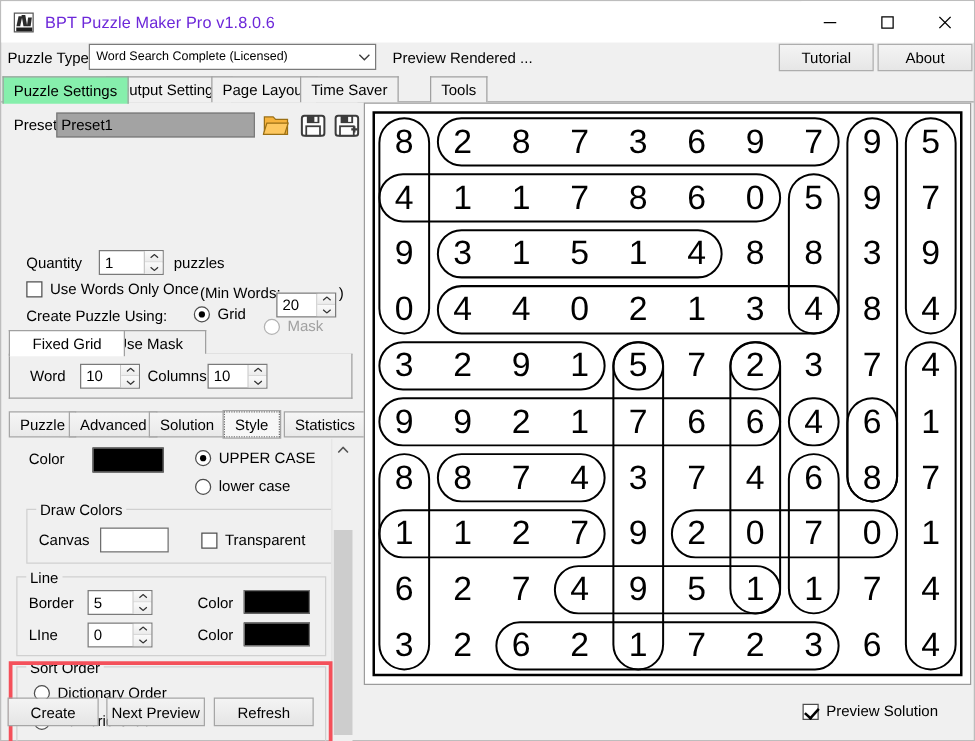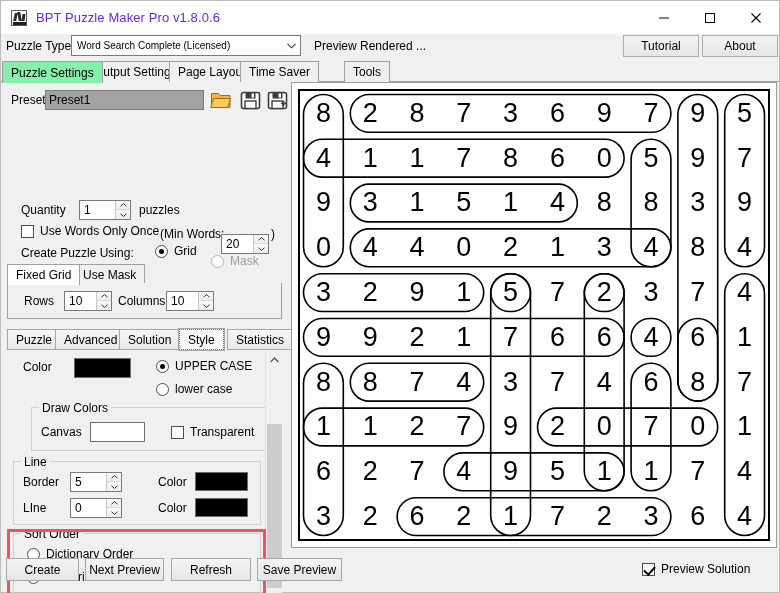--- a/index.html
+++ b/index.html
@@ -146,21 +146,21 @@
     content:""; position:absolute; left:3px; top:3px; width:5px; height:5px;
     border-radius:50%; background:#000;
   }
   .radbox.dis { border-color:#b2b2b2; }
   .dimtext { color:#a0a0a0; }
 
   
   .innertabs { position:absolute; left:4px; top:182px; width:275px; height:55px; }
   .innertabs .ibline { position:absolute; left:0; top:19px; width:275px; height:1px; background:#a0a0a0; }
   .itab {
-    position:absolute; top:0; height:20px; padding:0 8px;
+    position:absolute; top:0; height:20px; padding:0 18px;
     display:flex; align-items:center; font-size:12px;
     border:1px solid #a0a0a0; border-bottom:none; background:#f0f0f0;text-align:center;
   }
   .itab.sel { background:#ffffff; z-index:3; height:21px; }
   .innerbody {
     position:absolute; left:0; top:19px; width:275px; height:36px;
     border:1px solid #a0a0a0; border-top:none; background:#f0f0f0;
   }
 
   
@@ -372,21 +372,21 @@
     <div class="rad" style="left:208px; top:172px;">
       <span class="radbox dis"></span>
       <span class="dimtext">Mask</span>
     </div>
 
     <div class="innertabs">
       <div class="ibline"></div>
       <div class="itab sel" style="left:0px;">Fixed Grid</div>
       <div class="itab" style="left:67px;">Use Mask</div>
       <div class="innerbody">
-        <span class="unit" style="left:16px; top:11px;">Rows</span>
+        <span class="unit" style="left:16px; top:11px;">Word</span>
         <div class="spin" style="left:56px; top:8px; width:48px;">
           <span class="sval">10</span>
           <span class="sbtns">
             <span class="su">
                 <svg width="7" height="4" viewBox="0 0 7 4">
                   <path d="M0.5 3.2 L3.5 0.6 L6.5 3.2" fill="none" stroke="#333" stroke-width="1"></path>
                 </svg>
               </span>
             <span class="sd">
                 <svg width="7" height="4" viewBox="0 0 7 4">
@@ -431,21 +431,21 @@
           <div class="rad" style="left:142px; top:4px;">
             <span class="radbox on"></span>
             <span>UPPER CASE</span>
           </div>
           <div class="rad" style="left:142px; top:27px;">
             <span class="radbox"></span>
             <span>lower case</span>
           </div>
         </div>
 
-        <div class="group" style="left:24px; top:56px; width:248px; height:44px;">
+        <div class="group" style="left:14px; top:56px; width:248px; height:44px;">
           <span class="glabel">Draw Colors</span>
           <span class="unit" style="left:9px; top:17px;">Canvas</span>
           <div class="swatch" style="left:58px; top:14px; width:55px; height:20px; background:#fff;"></div>
           <div class="chk" style="left:139px; top:17px;">
             <span class="chkbox"></span>
             <span>Transparent</span>
           </div>
         </div>
 
         <div class="group" style="left:6px; top:110px; width:248px; height:64px;">
@@ -647,20 +647,19 @@
           <rect x="190.7" y="182.7" width="39.80000000000001" height="37.80000000000001" rx="18.900000000000006" ry="18.900000000000006" fill="none" stroke="#000" stroke-width="1.6"></rect>
           <rect x="284.29999999999995" y="182.7" width="39.80000000000001" height="37.80000000000001" rx="18.900000000000006" ry="18.900000000000006" fill="none" stroke="#000" stroke-width="1.6"></rect>
         </svg>
     </div>
   </div>
 
   <div class="bottom">
     <div class="bbtn" style="left:5px;   width:73px;">Create</div>
     <div class="bbtn" style="left:84px;  width:79px;">Next Preview</div>
     <div class="bbtn" style="left:170px; width:80px;">Refresh</div>
-    <div class="bbtn" style="left:256px; width:85px;">Save Preview</div>
     <div class="prevsol">
       <span class="chkbox checked"></span>
       <span>Preview Solution</span>
     </div>
   </div>
 
 </div>
 
 </body></html>

